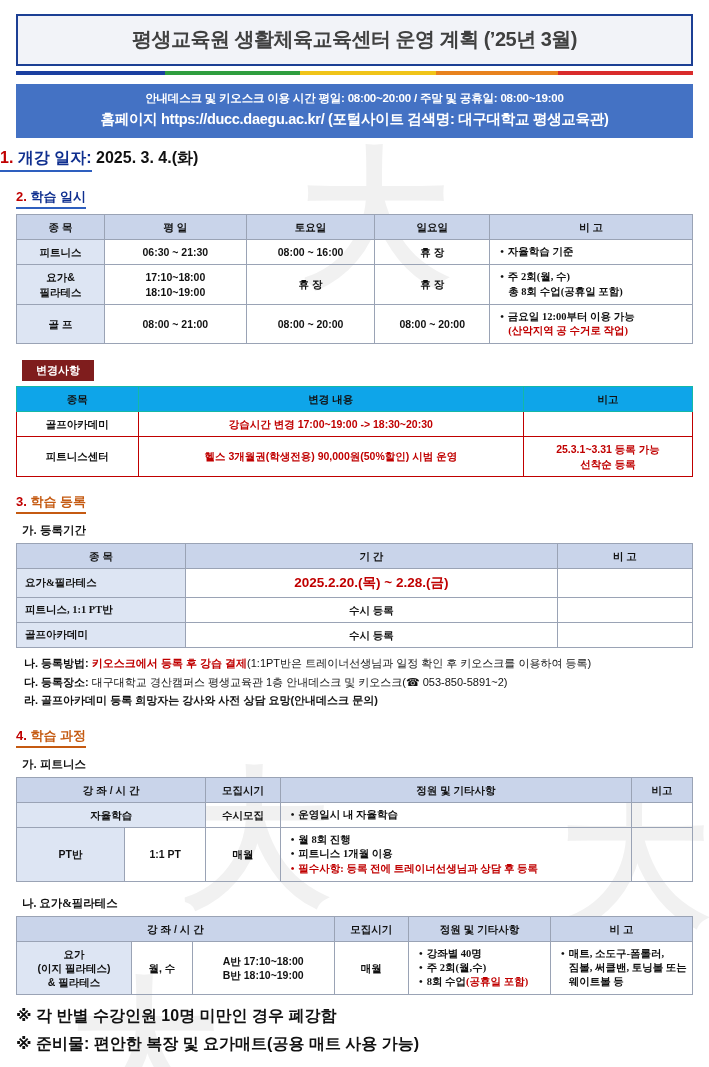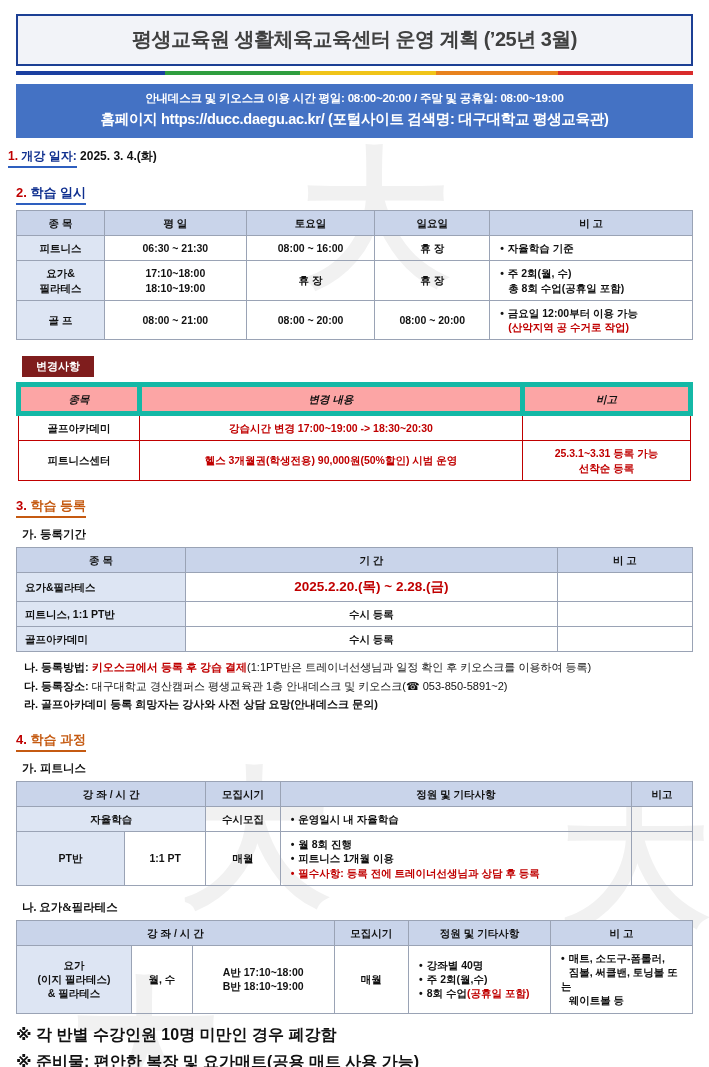--- a/index.html
+++ b/index.html
@@ -71,59 +71,59 @@
   .sec.orange{color:#c55a11;}
   .sec.orange .num{color:#c00000;}
   .sec-underline{border-bottom:2px solid #c55a11;display:inline-block;padding-bottom:1px;}
   .sec-blueline{border-bottom:2px solid #2e5fbf;display:inline-block;padding-bottom:1px;}
   .subsec{
     margin:9px 16px 4px 22px;
     font-size:11.5px;
     font-weight:bold;
     color:#111;
   }
-  .line1{margin:10px 16px 0 8px;font-size:12px;font-weight:bold;}
+  .line1{margin:10px 16px 0 0;font-size:16px;font-weight:bold;}
   .line1 .v{font-weight:bold;color:#111;}
 
   
   table{
     border-collapse:collapse;
     width:calc(100% - 32px);
     margin:5px 16px 0 16px;
     font-size:10.5px;
     table-layout:fixed;
   }
   th,td{
     border:1px solid #9aa3b5;
     padding:5px 4px;
     text-align:center;
     vertical-align:middle;
     line-height:1.35;
   }
   th{background:#c9d4ea;font-weight:bold;color:#111;}
   .hdr-blue th{background:#c9d4ea;}
   td.lbl{background:#dde5f3;font-weight:bold;}
-  td.left{text-align:left;padding-left:8px;}
+  td.left{text-align:left;padding-left:8px;font-family:Liberation Serif, serif;}
   .red{color:#c00000;}
   .redb{color:#c00000;font-weight:bold;}
   .bold{font-weight:bold;}
   .bullet{display:block;text-align:left;padding-left:2px;}
   .bullet span.d{margin-right:4px;}
 
   
   .chg-label{
     display:inline-block;
     background:#7f1d1d;
     color:#fff;
     font-size:11px;
     font-weight:bold;
     padding:3px 14px;
     margin:16px 0 0 22px;
   }
-  table.chg th{background:#fca5a5;border:5px solid #14b8a6;font-style:italic;}
+  table.chg th{background:#0ea5e9;border:1px solid #14b8a6;}
   table.chg td{border:1px solid #c00000;}
   table.chg{border:1px solid #c00000;}
   table.chg td.lbl{background:#ffffff;font-weight:bold;color:#111;}
 
   .notes{margin:6px 16px 0 24px;font-size:11px;line-height:1.65;}
   .notes .k{font-weight:bold;margin-top:28px;}
   .foot{margin:7px 16px 0 16px;font-size:16px;font-weight:bold;line-height:1.7;}
 </style>
 </head>
 <body>

